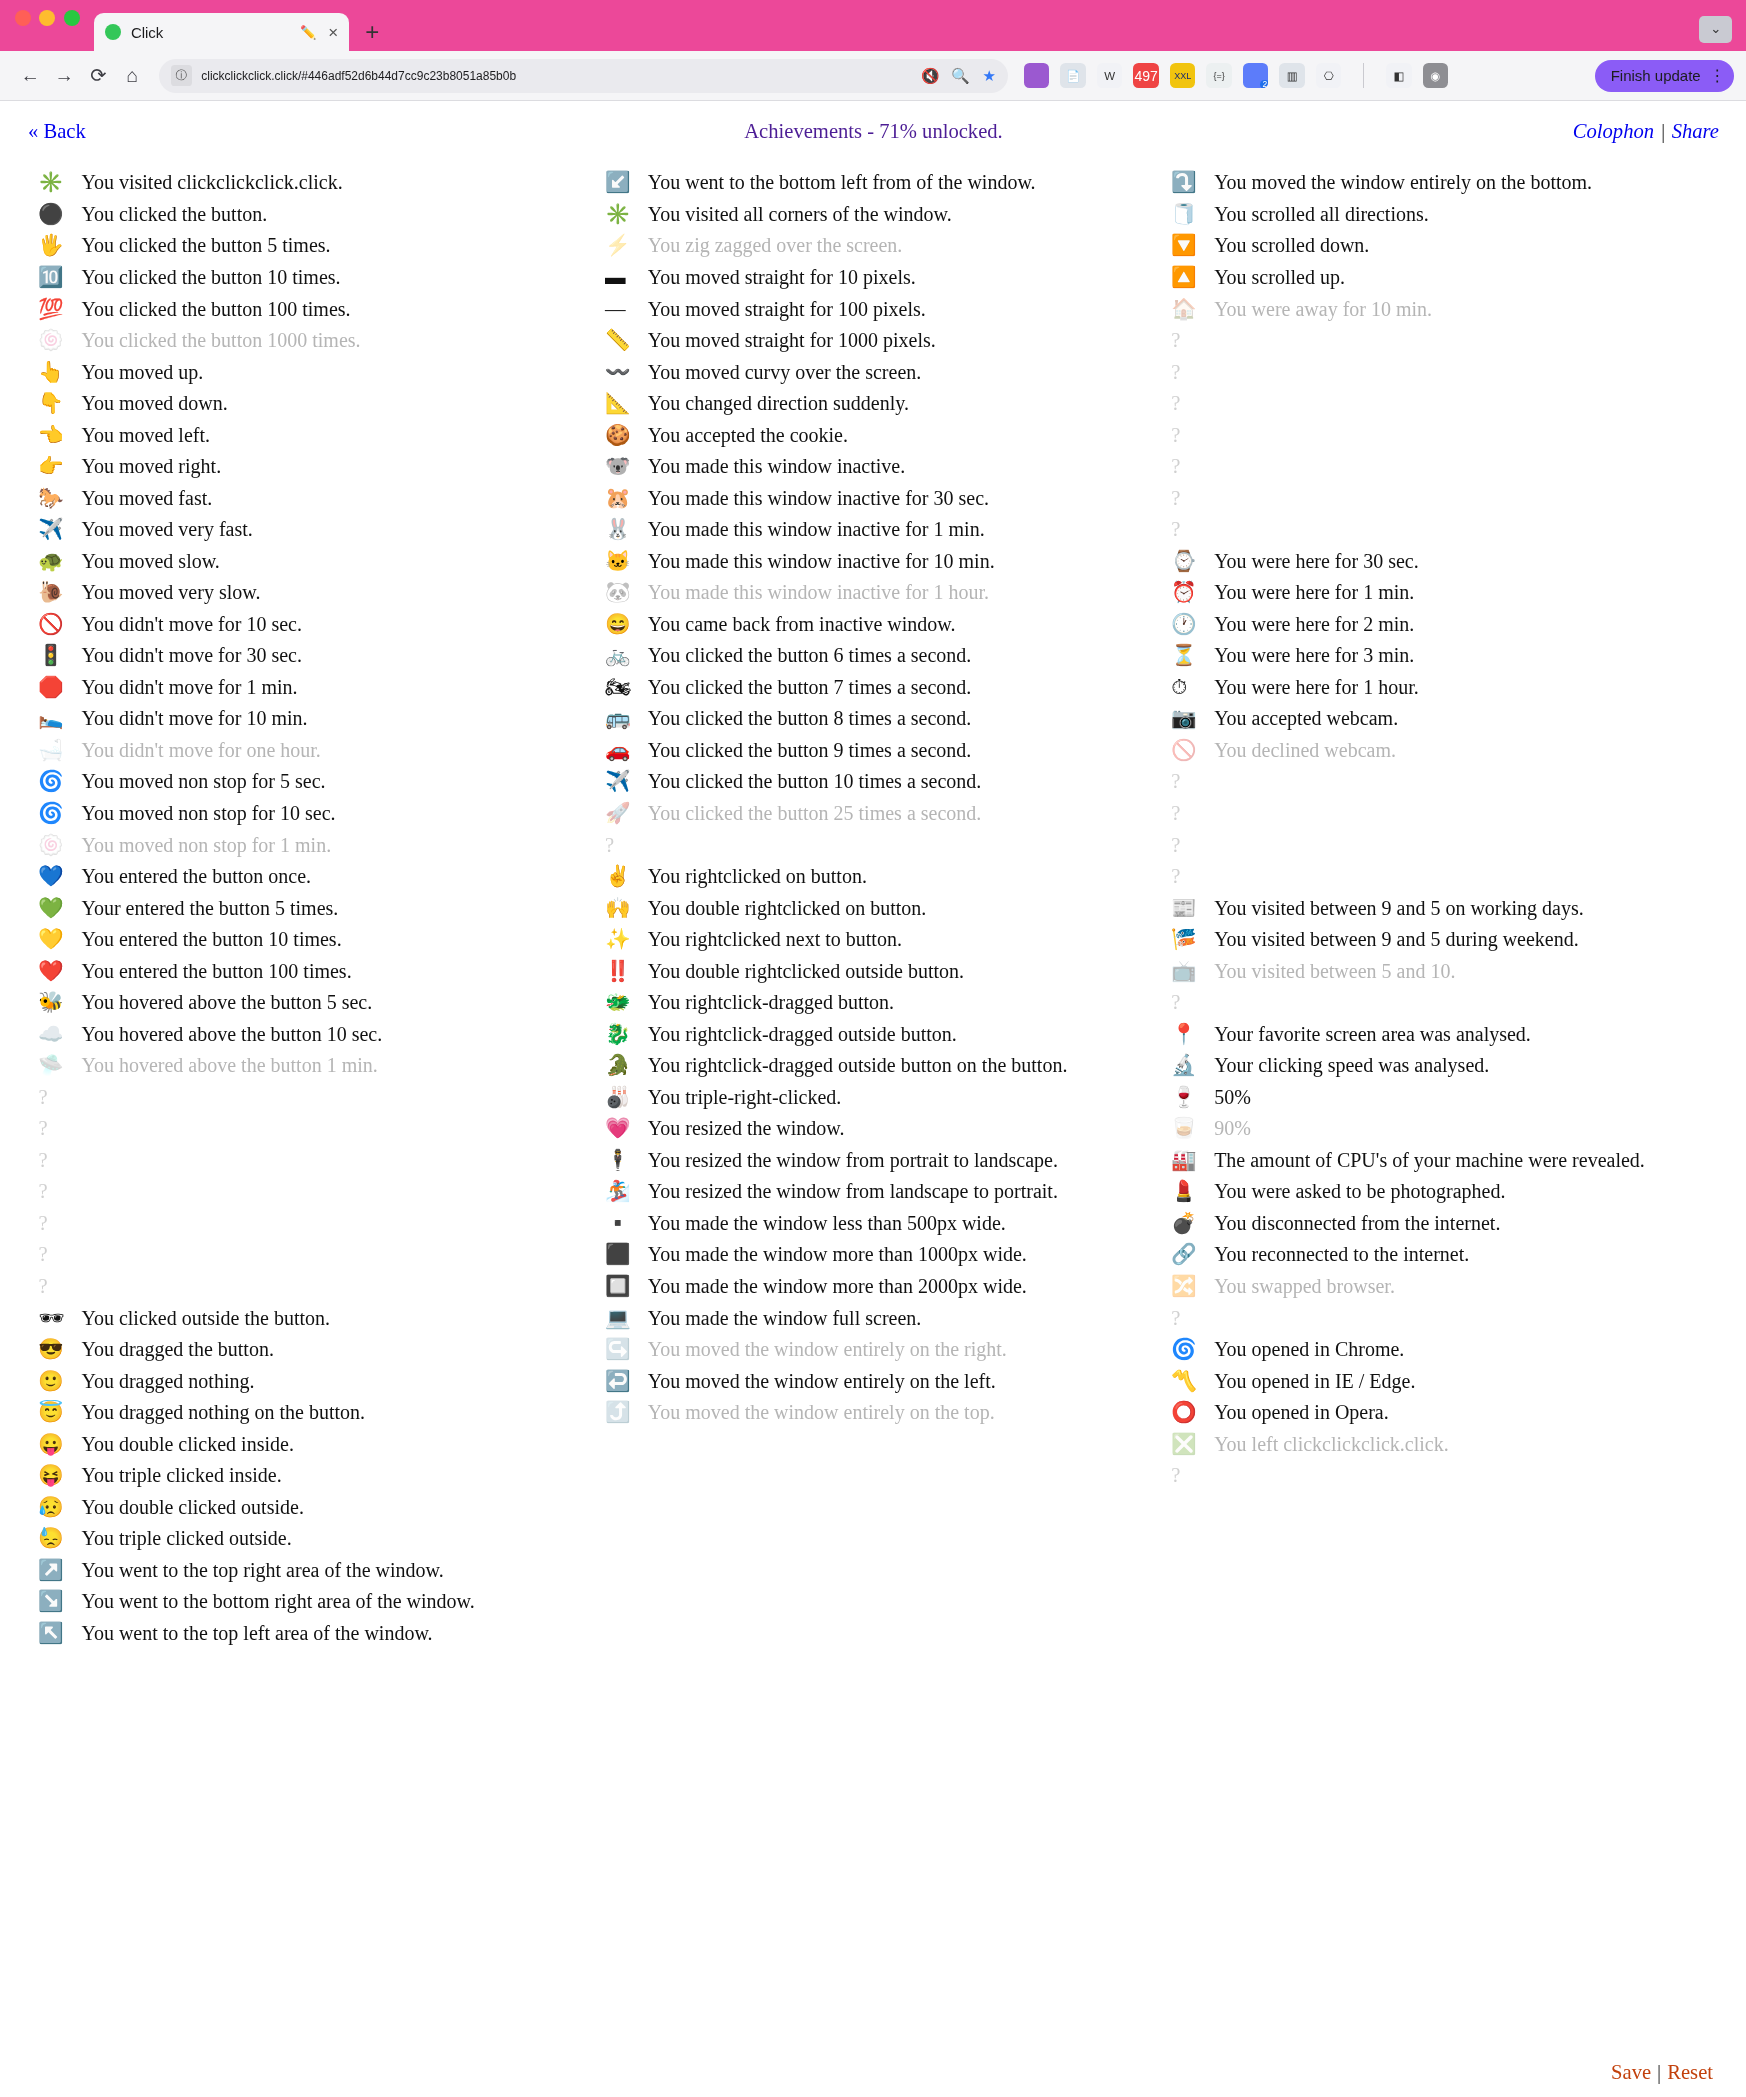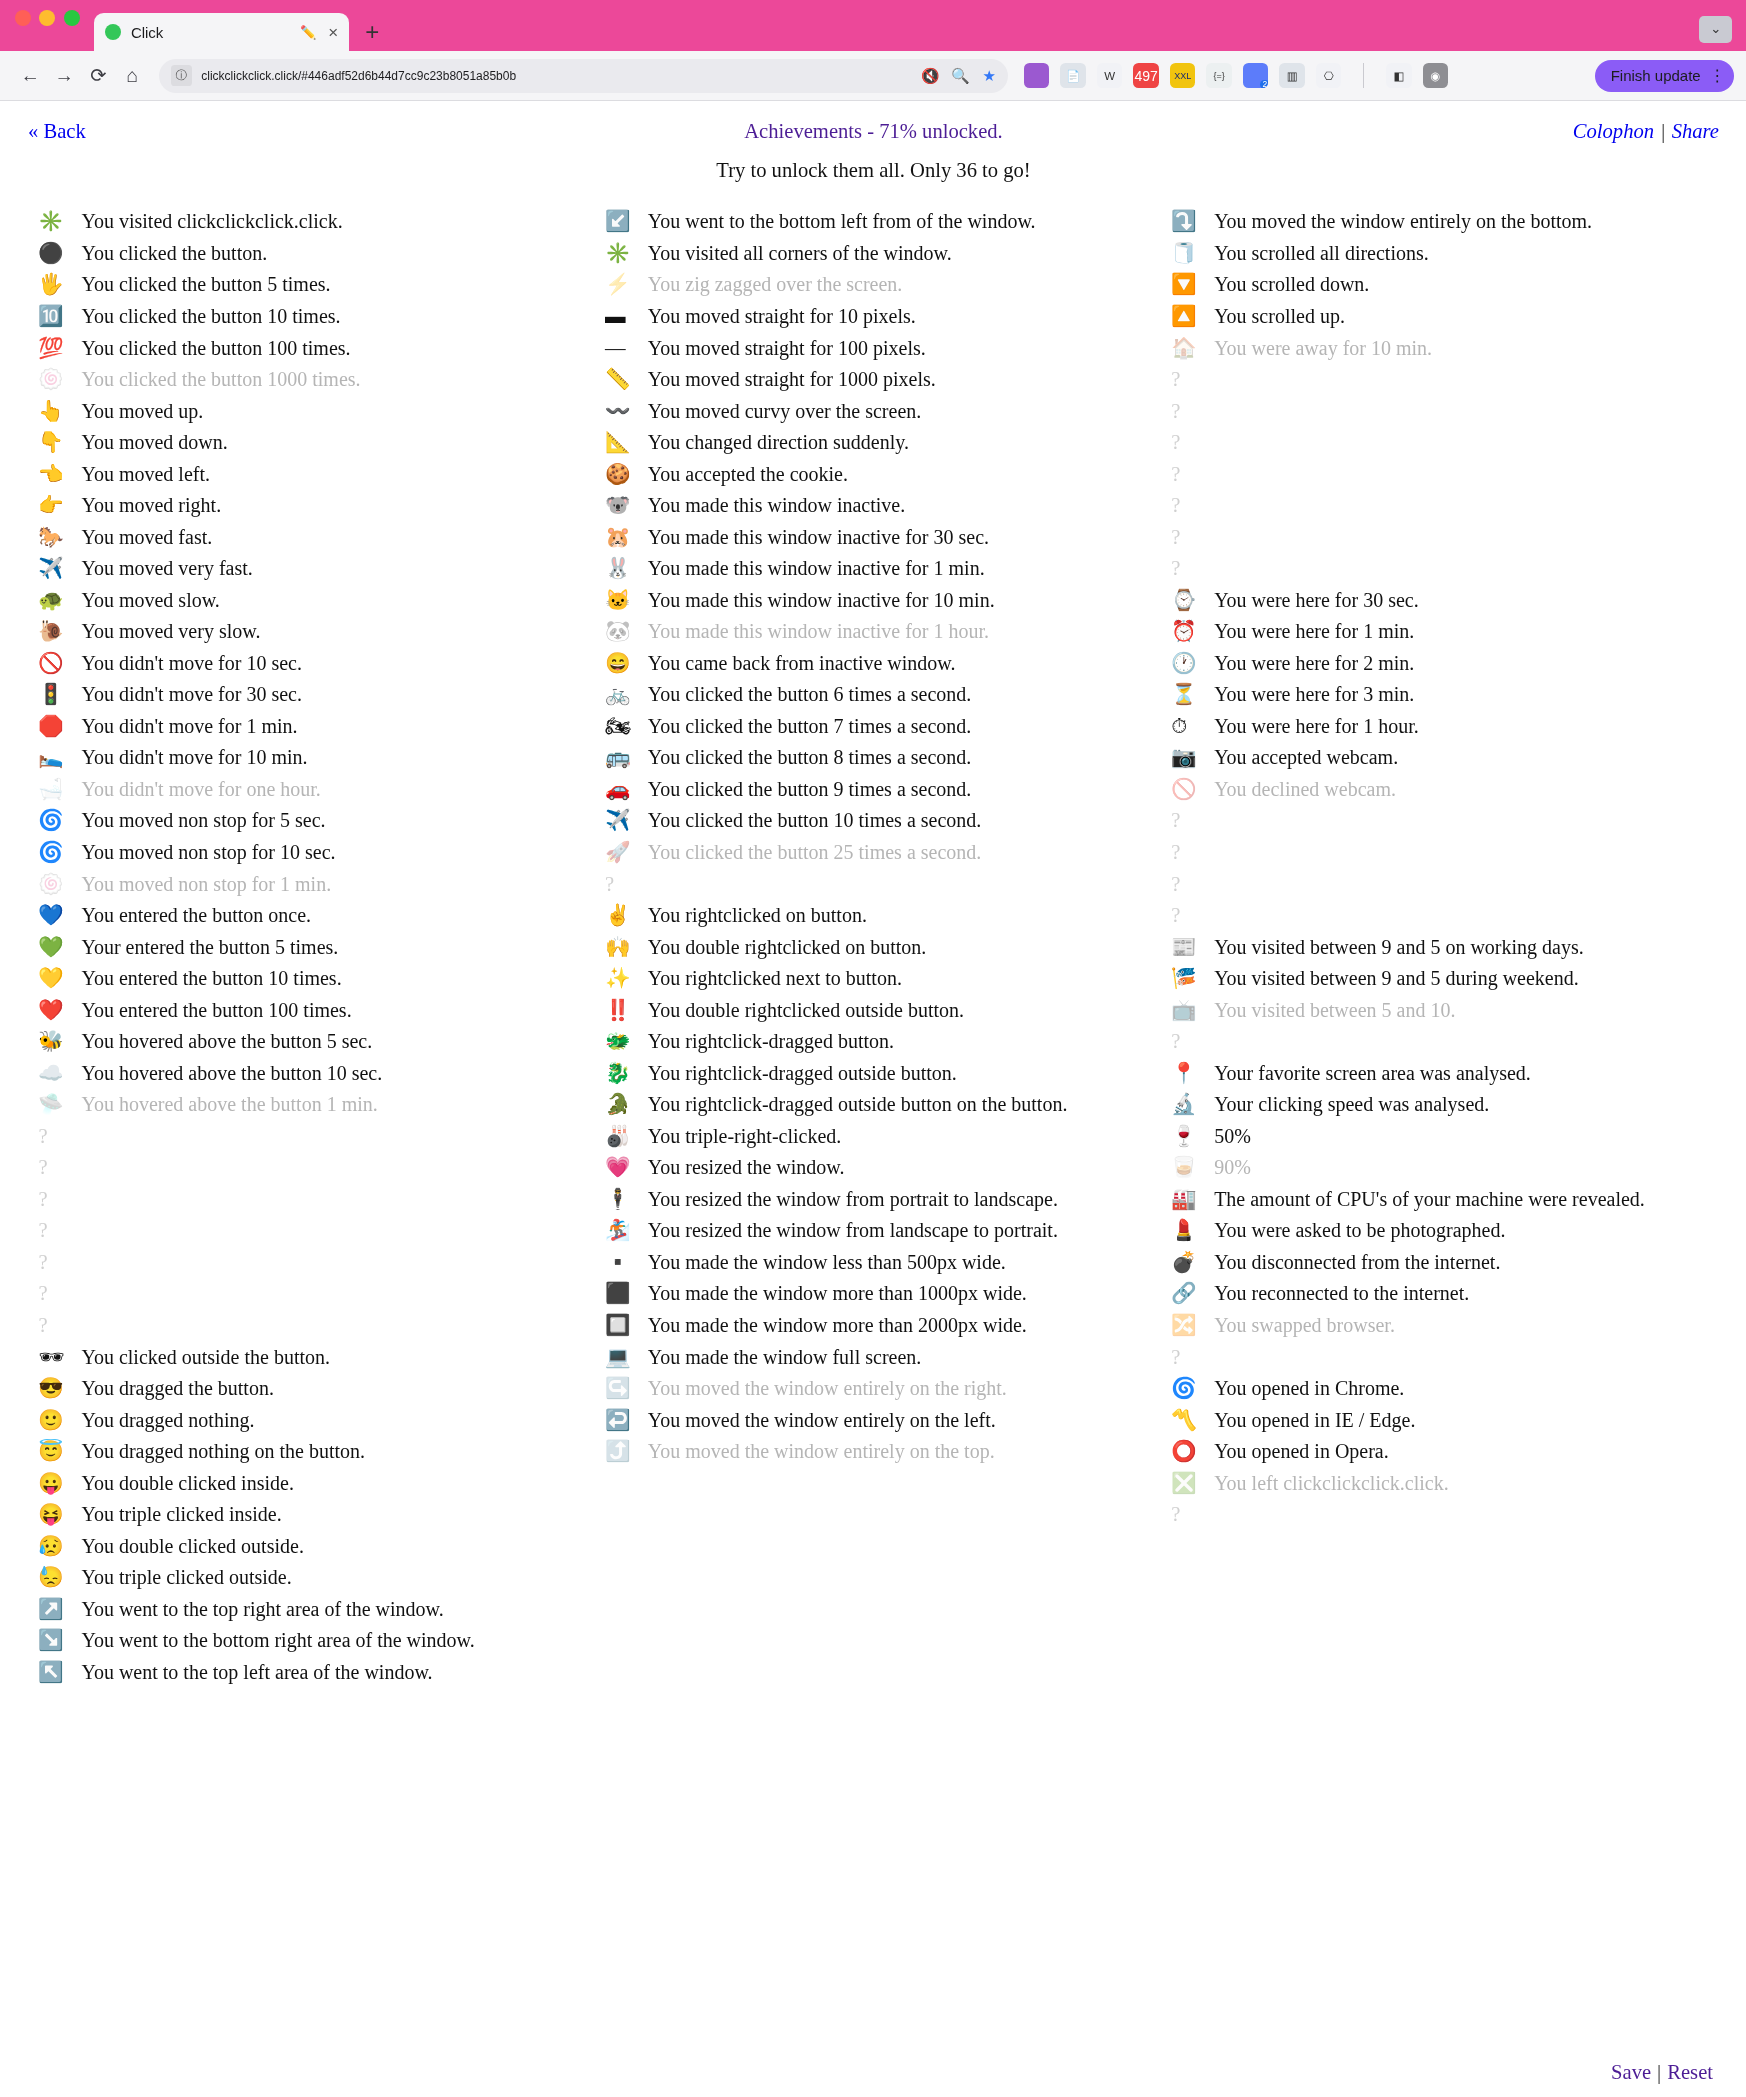--- a/index.html
+++ b/index.html
@@ -138,21 +138,21 @@
   .ach .txt { flex: 1 1 auto; }
   .ach.locked { color: #b5b5b5; }
   .ach.locked .emoji { opacity: .35; }
   .ach.unknown .emoji { color: #d0d0d0; }
   .ach.unknown .txt { color: transparent; }
 
   .footer {
     position: absolute; right: 34px; bottom: 13.3px;
     font-size: 20.6px;
   }
-  .footer a { color: #4c1d95; text-decoration: none; }
+  .footer a { color: #c2410c; text-decoration: none; }
   .footer .sep { color: #333; margin: 0 6px; }
 </style>
 </head>
 <body>
 
 <div class="browser">
 
   <div class="titlebar">
     <div class="traffic">
       <span class="dot red"></span>
@@ -209,21 +209,20 @@
   <div class="page">
 
     <div class="pagehead">
       <a class="backlink" href="#">« Back</a>
       <div class="headtitle">Achievements - 71% unlocked.</div>
       <div class="headright">
         <a href="#">Colophon</a><span class="sep">|</span><a href="#">Share</a>
       </div>
     </div>
 
-    <div class="subhead">Try to unlock them all. Only 36 to go!</div>
 
     <div class="columns">
       <div class="col">
           <div class="ach">
             <span class="emoji">✳️</span>
             <span class="txt">You visited clickclickclick.click.</span>
           </div>
           <div class="ach">
             <span class="emoji">⚫</span>
             <span class="txt">You clicked the button.</span>

